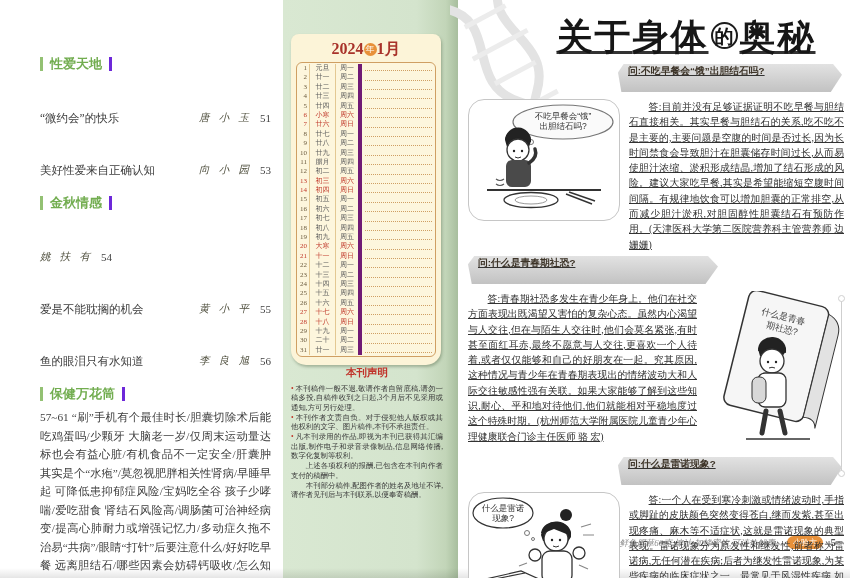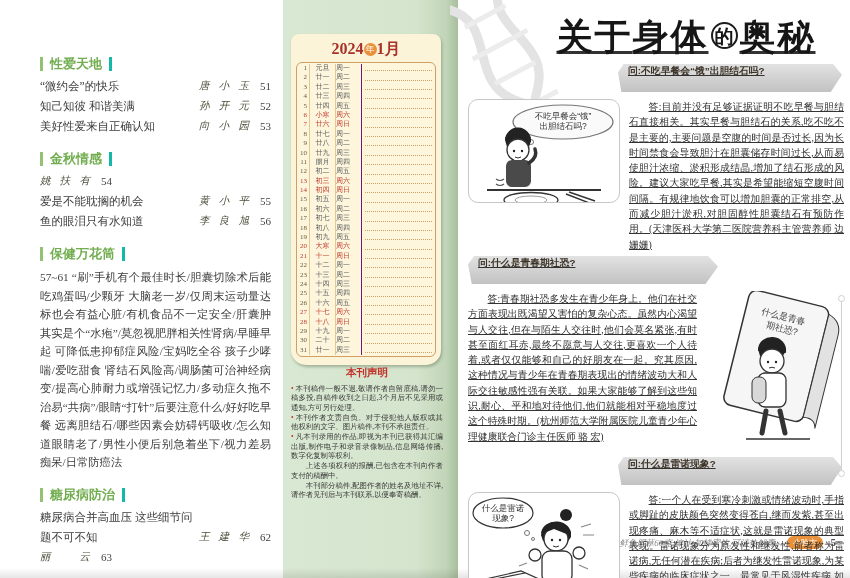--- a/index.html
+++ b/index.html
@@ -7,26 +7,26 @@
   #stage {
     position:relative; width:850px; height:578px; margin:0 auto;
     background:#fff; overflow:hidden;
     font-family:"Liberation Serif","DejaVu Serif",serif; color:#333;
   }
   
   .left-page { position:absolute; left:0; top:0; width:283px; height:578px; background:#fff; padding:54px 12px 0 40px; }
   .toc-section { margin-bottom:13px; }
   .sec-title {
     display:inline-block; font-weight:bold; font-size:13px; color:#72ad50;
-    border-left:3px solid #93c173; border-right:3px solid #14b8a6; padding:0 7px; line-height:14px;
+    border-left:3px solid #93c173; border-right:3px solid #6d28d9; padding:0 7px; line-height:14px;
     font-family:"Liberation Sans","DejaVu Sans",sans-serif; margin-bottom:5px;
   }
   .toc-item { display:flex; align-items:flex-end; font-size:11.5px; line-height:20px; color:#3c3c3c; }
   .toc-item .t { flex:1; padding-right:6px; }
-  .toc-item .a { width:50px; text-align:justify; text-align-last:justify; color:#50503f; font-style:italic; font-size:10.5px; }
+  .toc-item .a { width:50px; text-align:justify; text-align-last:justify; color:#50503f; font-style:italic; font-size:10.5px;margin-top:32px; }
   .toc-item .p { width:22px; text-align:right; color:#444; font-size:11px; }
   .toc-para { font-size:11.3px; line-height:18.5px; text-align:justify; color:#3c3c3c; margin-top:2px; }
   
   .green-band {
     position:absolute; left:283px; top:0; width:185px; height:578px;
     background:linear-gradient(90deg,#d9e8d2 0%,#d4e4cd 72%,#c2d5b8 88%,#a2b998 96%,#c8dabf 100%);
   }
   .cal-card {
     position:absolute; left:8px; top:34px; width:150px;
     background:#fcf4d8; border-radius:8px 8px 15px 15px;
@@ -35,21 +35,21 @@
   .cal-title { text-align:center; font-weight:bold; color:#a8322a; font-size:16px; line-height:20px; margin-bottom:3px; }
   .year-badge {
     display:inline-block; width:13px; height:13px; border-radius:50%;
     background:#e8913a; color:#fff; font-size:9px; line-height:13px; text-align:center;
     vertical-align:2px; font-weight:normal;
   }
   .cal-table { border:1px solid #cf9f63; border-radius:6px; background:#fdf6dd; overflow:hidden; padding:1px 0; }
   .cal-row { display:flex; align-items:center; height:9.4px; font-size:7px; color:#5c5c5c; }
   .cal-row .n { width:13px; text-align:right; padding-right:2px; color:#6b5b3e; border-right:1px solid #e3c892; height:100%; line-height:9.4px; }
   .cal-row .l { width:26px; text-align:center; border-right:1px solid #e3c892; height:100%; line-height:9.4px; }
-  .cal-row .w { width:26px; text-align:left; border-right:1px solid #701a75; height:100%; line-height:9.4px; }
+  .cal-row .w { width:26px; text-align:center; border-right:4px solid #701a75; height:100%; line-height:9.4px; }
   .cal-row .leader { flex:1; border-bottom:1px dotted #cf9f63; height:55%; margin:0 3px; }
   .cal-row.red .n, .cal-row.red .l, .cal-row.red .w { color:#c0392b; }
   .notice { position:absolute; left:8px; top:366px; width:152px; }
   .notice-title { text-align:center; color:#c03229; font-weight:bold; font-size:10.5px; margin-bottom:4px; font-family:"Liberation Sans","DejaVu Sans",sans-serif; }
   .notice p { font-size:7.4px; line-height:9.3px; text-align:justify; color:#3a3a3a; margin-bottom:1px; }
   .notice p.bullet::before { content:"• "; color:#c0392b; }
   .notice p.indent { text-indent:2em; }
   
   .right-page { position:absolute; left:458px; top:0; width:392px; height:578px; background:#fff; padding:14px 6px 0 10px;text-decoration:underline; }
   .dna { position:absolute; left:-8px; top:-10px; z-index:0; }
@@ -62,21 +62,21 @@
   .q-banner {
     position:relative; z-index:2; width:224px; height:28px; margin:4px 0 7px;
     background:linear-gradient(180deg,#e2e2e2,#c2c2c2);
     clip-path:polygon(0 30%,2.5% 0,96% 0,100% 38%,95% 100%,1.5% 100%);
     font-size:9.8px; font-weight:bold; color:#3d3428; line-height:14px; padding-left:10px;
     font-family:"Liberation Sans","DejaVu Sans",sans-serif;
   }
   .q-banner.right { margin-left:auto; margin-right:2px; }
   .q-banner.left { margin-left:0; width:250px; }
   .qa { position:relative; z-index:1; display:flex; gap:9px; }
-  .cartoon-box { flex:0 0 152px; height:104px; border:1.5px solid #c6c6c6; border-radius:10px; background:#fff; overflow:hidden; }
+  .cartoon-box { flex:0 0 152px; height:122px; border:1.5px solid #c6c6c6; border-radius:16px; background:#fff; overflow:hidden; }
   .answer { flex:1; font-size:9.8px; line-height:15.3px; text-align:justify; text-indent:2em; color:#2e2e2e; }
   .qa .cartoon-free { flex:0 0 138px; position:relative; }
   .deco-line { position:absolute; right:2px; top:10px; width:1px; height:170px; background:#cfcfcf; }
   .deco-line::before, .deco-line::after { content:""; position:absolute; left:-3px; width:5px; height:5px; border:1px solid #cfcfcf; border-radius:50%; background:#fff; }
   .deco-line::before { top:-6px; } .deco-line::after { bottom:-6px; }
   .page-footer { position:absolute; right:14px; bottom:28px; font-size:8.8px; font-style:italic; color:#8a8a8a; white-space:nowrap; }
   .tip-badge {
     display:inline-block; background:#e8913a; color:#fff; font-style:normal; font-size:8px;
     border-radius:7px; padding:1px 6px; margin:0 3px; vertical-align:1px;
     font-family:"Liberation Sans","DejaVu Sans",sans-serif;
@@ -89,24 +89,20 @@
 <body>
 
 <div id="stage">
 
   <div class="left-page">
     <div>
         <div class="toc-section"><div class="sec-title">性爱天地</div><div class="toc-item">
             <span class="t">“微约会”的快乐</span>
             <span class="a">唐小玉</span>
             <span class="p">51</span>
-          </div><div class="toc-item">
-            <span class="t">知己知彼  和谐美满</span>
-            <span class="a">孙开元</span>
-            <span class="p">52</span>
           </div><div class="toc-item">
             <span class="t">美好性爱来自正确认知</span>
             <span class="a">向小园</span>
             <span class="p">53</span>
           </div></div>
         <div class="toc-section"><div class="sec-title">金秋情感</div><div class="toc-item">
             <span class="a">姚扶有</span>
             <span class="p">54</span>
           </div><div class="toc-item">
             <span class="t">爱是不能耽搁的机会</span>

